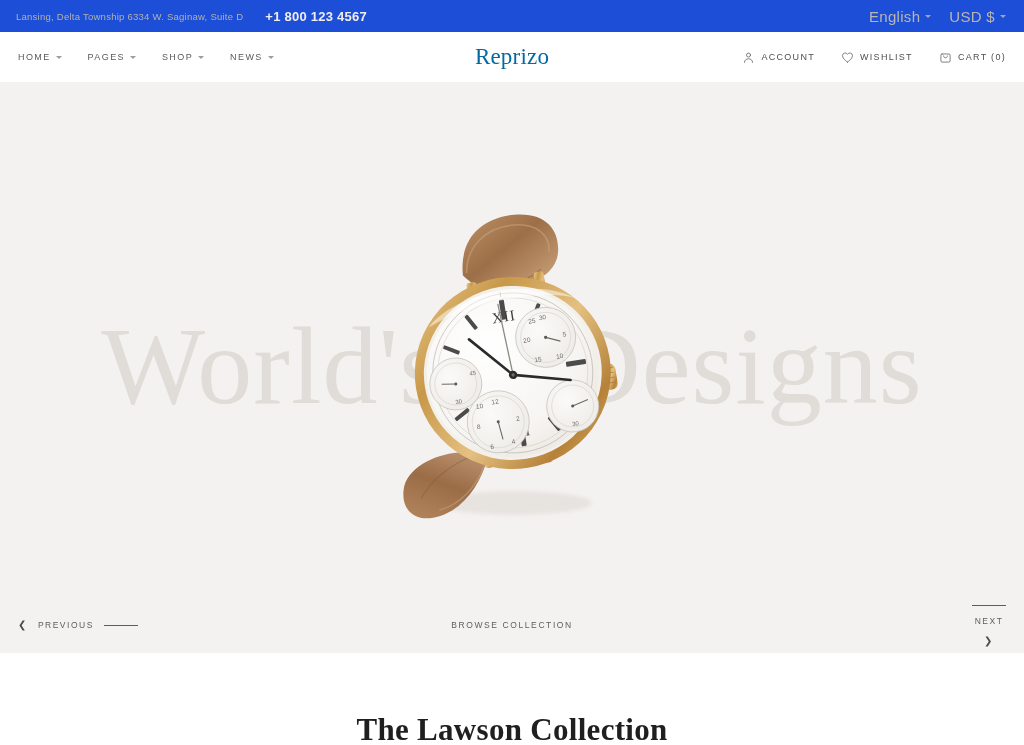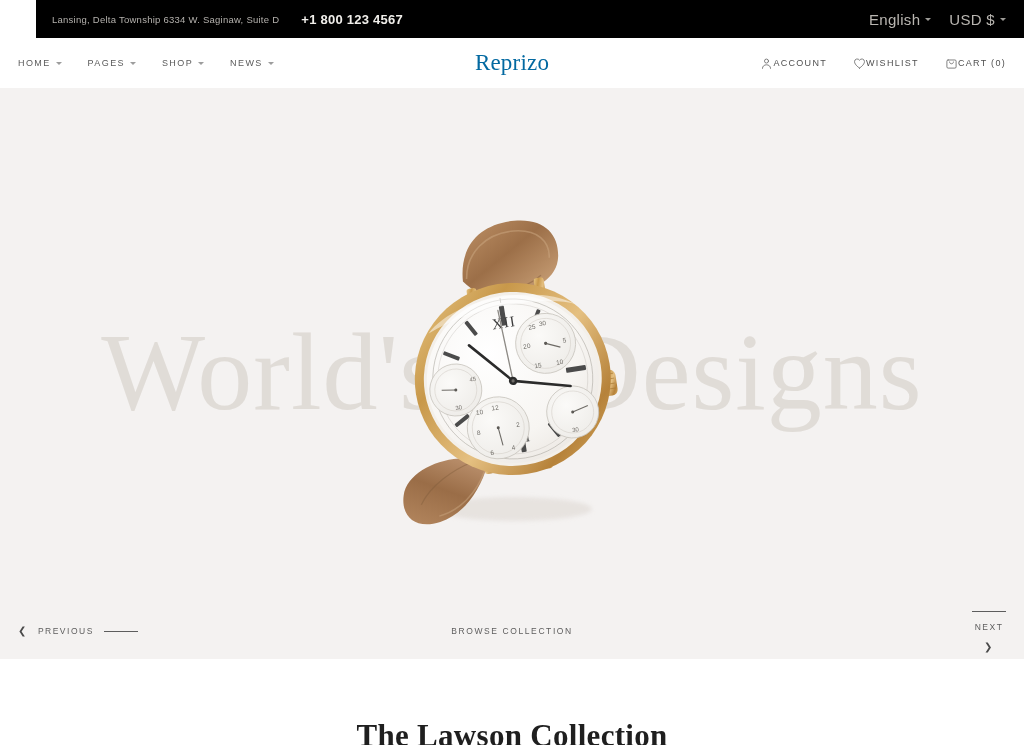--- a/index.html
+++ b/index.html
@@ -7,27 +7,26 @@
   html, body {
     width: 1024px;
     height: 745px;
     overflow: hidden;
     background: #ffffff;
     font-family: "Liberation Sans", sans-serif;
   }
 
   
   .topbar {
-    height: 38px;
-    background: #000000;
+    height: 32px;
+    background: #1d4ed8;
     display: flex;
     align-items: center;
     padding: 0 18px 0 16px;
     position: relative;
-    margin-left: 36px;
   }
   .topbar-left { display: flex; align-items: center; gap: 22px; }
   .topbar-phone {
     color: #f0eeea;
     font-size: 13px;
     font-weight: bold;
     letter-spacing: 0.25px;
     white-space: nowrap;
   }
   .topbar-right {
@@ -92,21 +91,21 @@
 
   .header-right {
     margin-left: auto;
     display: flex;
     align-items: center;
     gap: 26px;
   }
   .hdr-link {
     display: flex;
     align-items: center;
-    gap: 0;
+    gap: 6px;
     font-size: 9px;
     letter-spacing: 1.3px;
     color: #4f4f4f;
     text-transform: uppercase;
     cursor: pointer;
     white-space: nowrap;
   }
   .hdr-ico { width: 13px; height: 13px; display: block; color: #6e6e6e; }
   .hdr-ico svg { width: 13px; height: 13px; display: block; }
 

